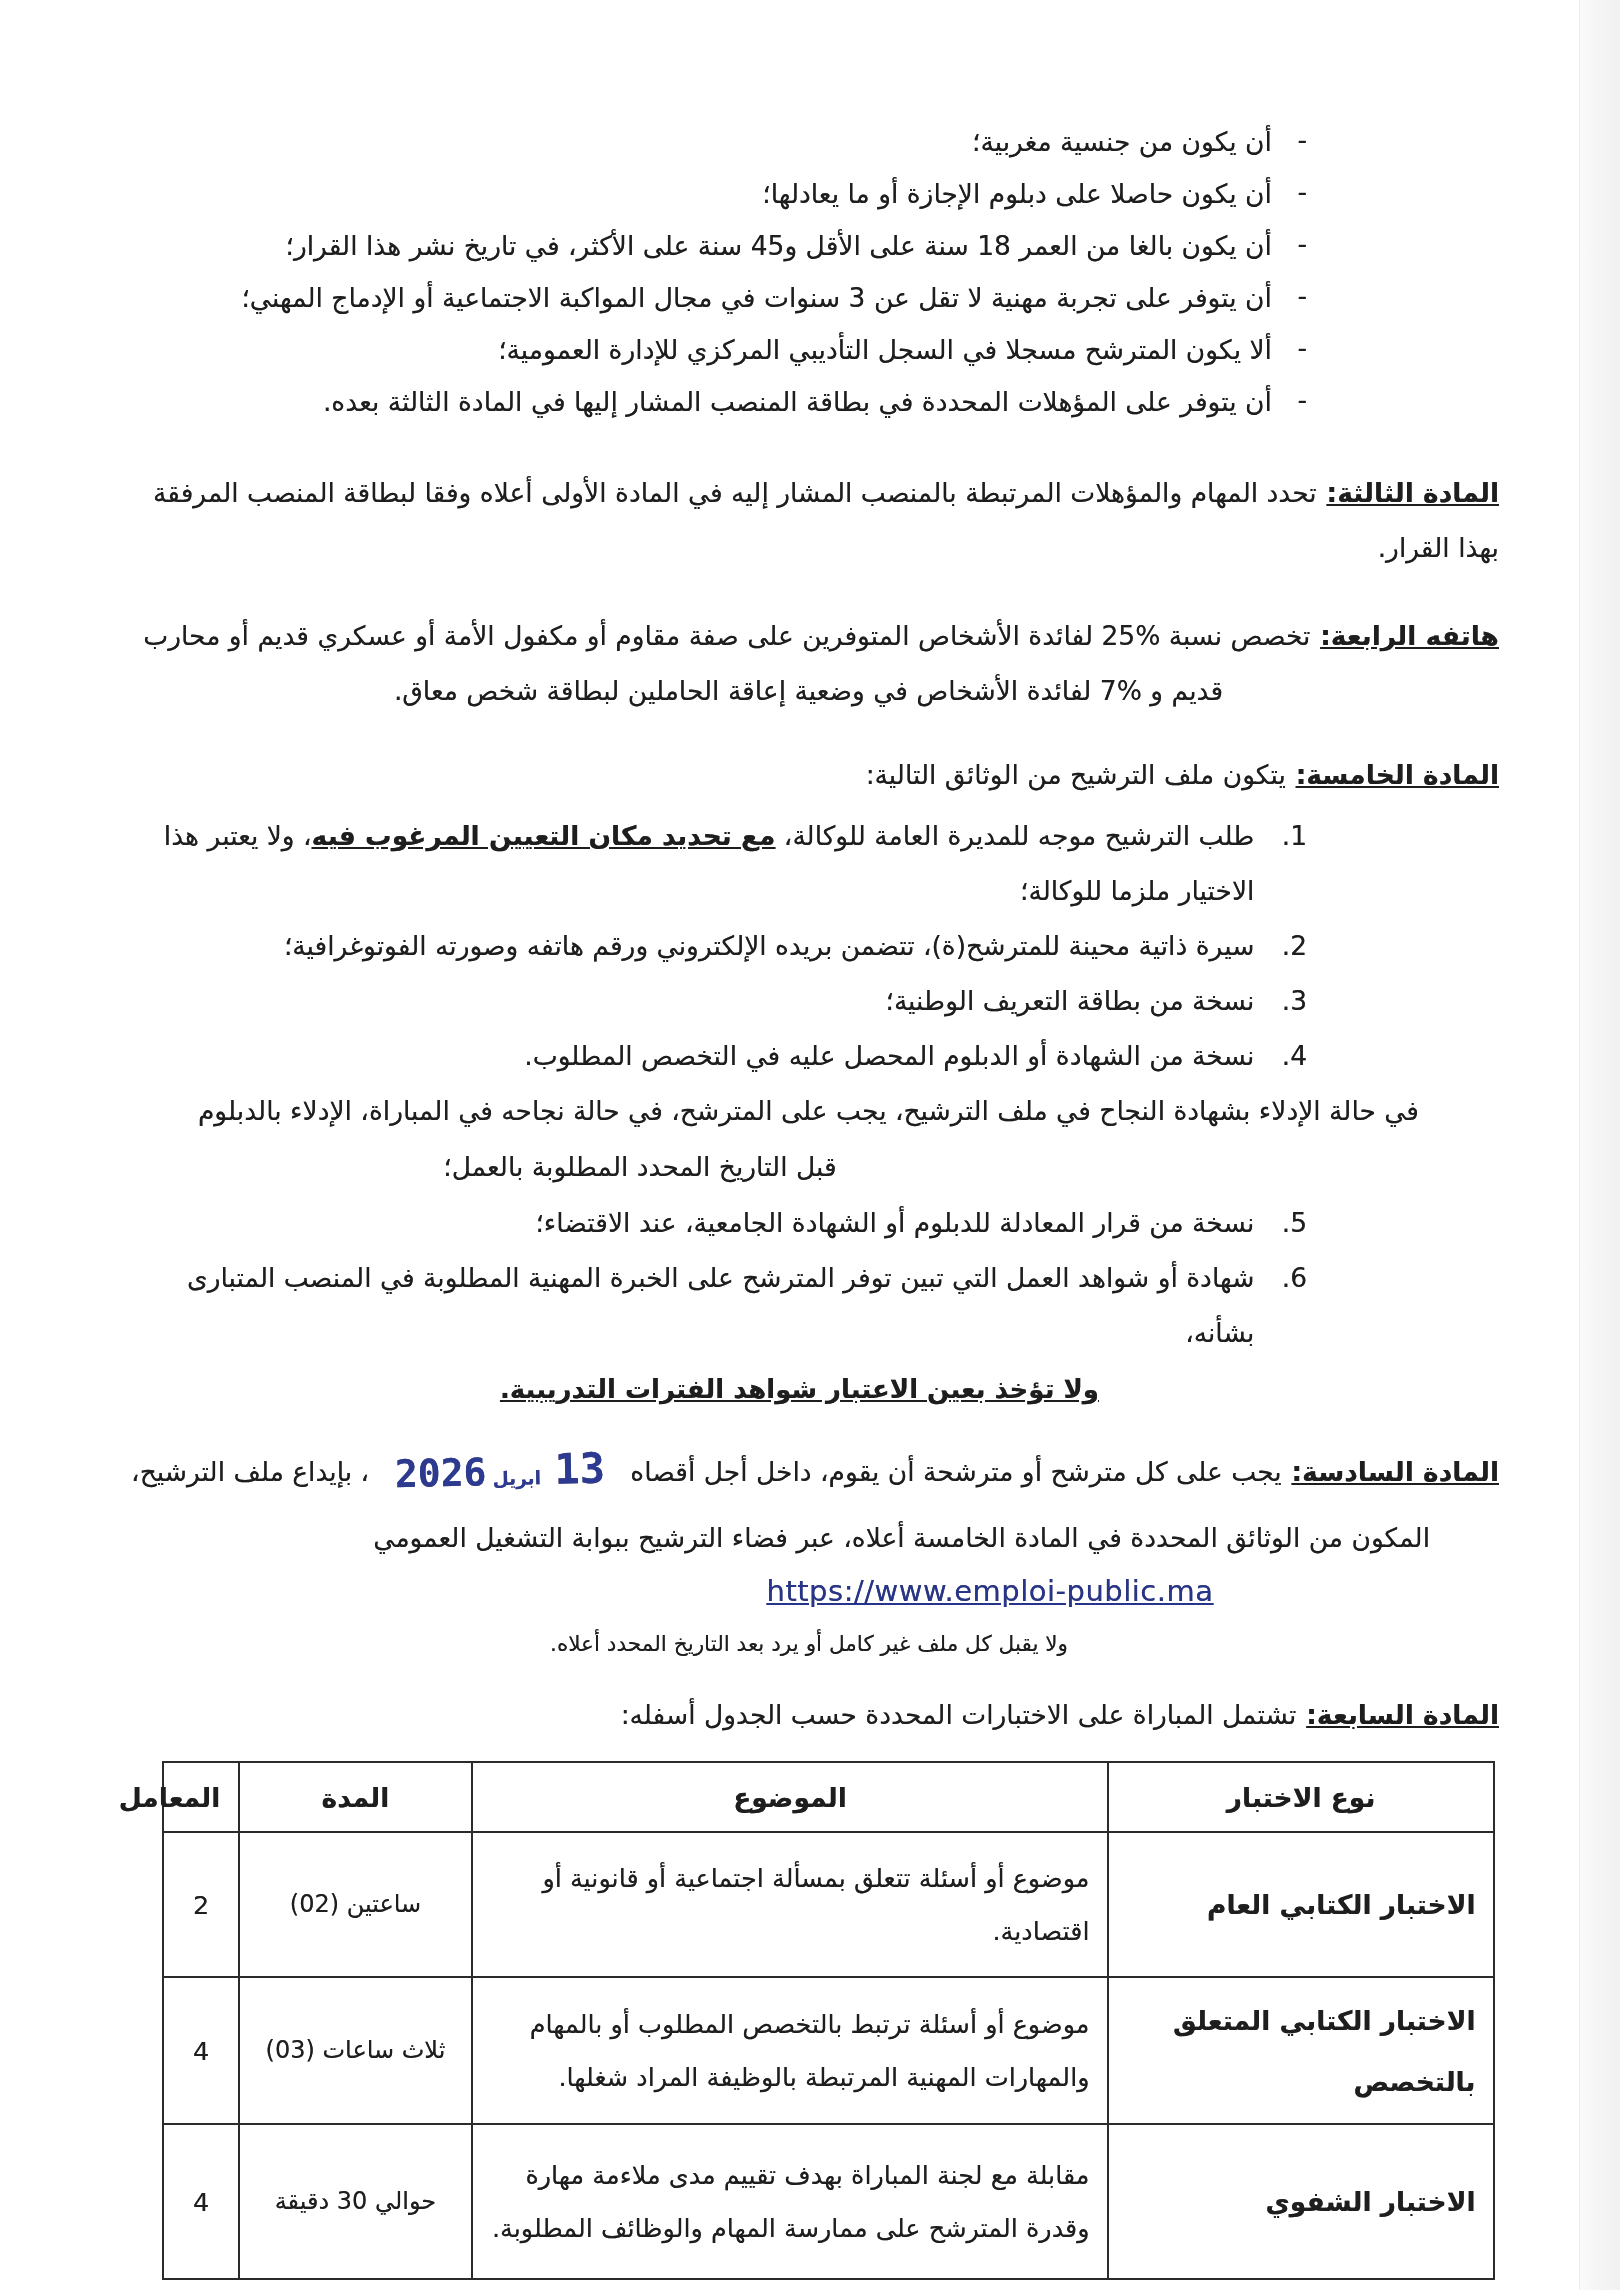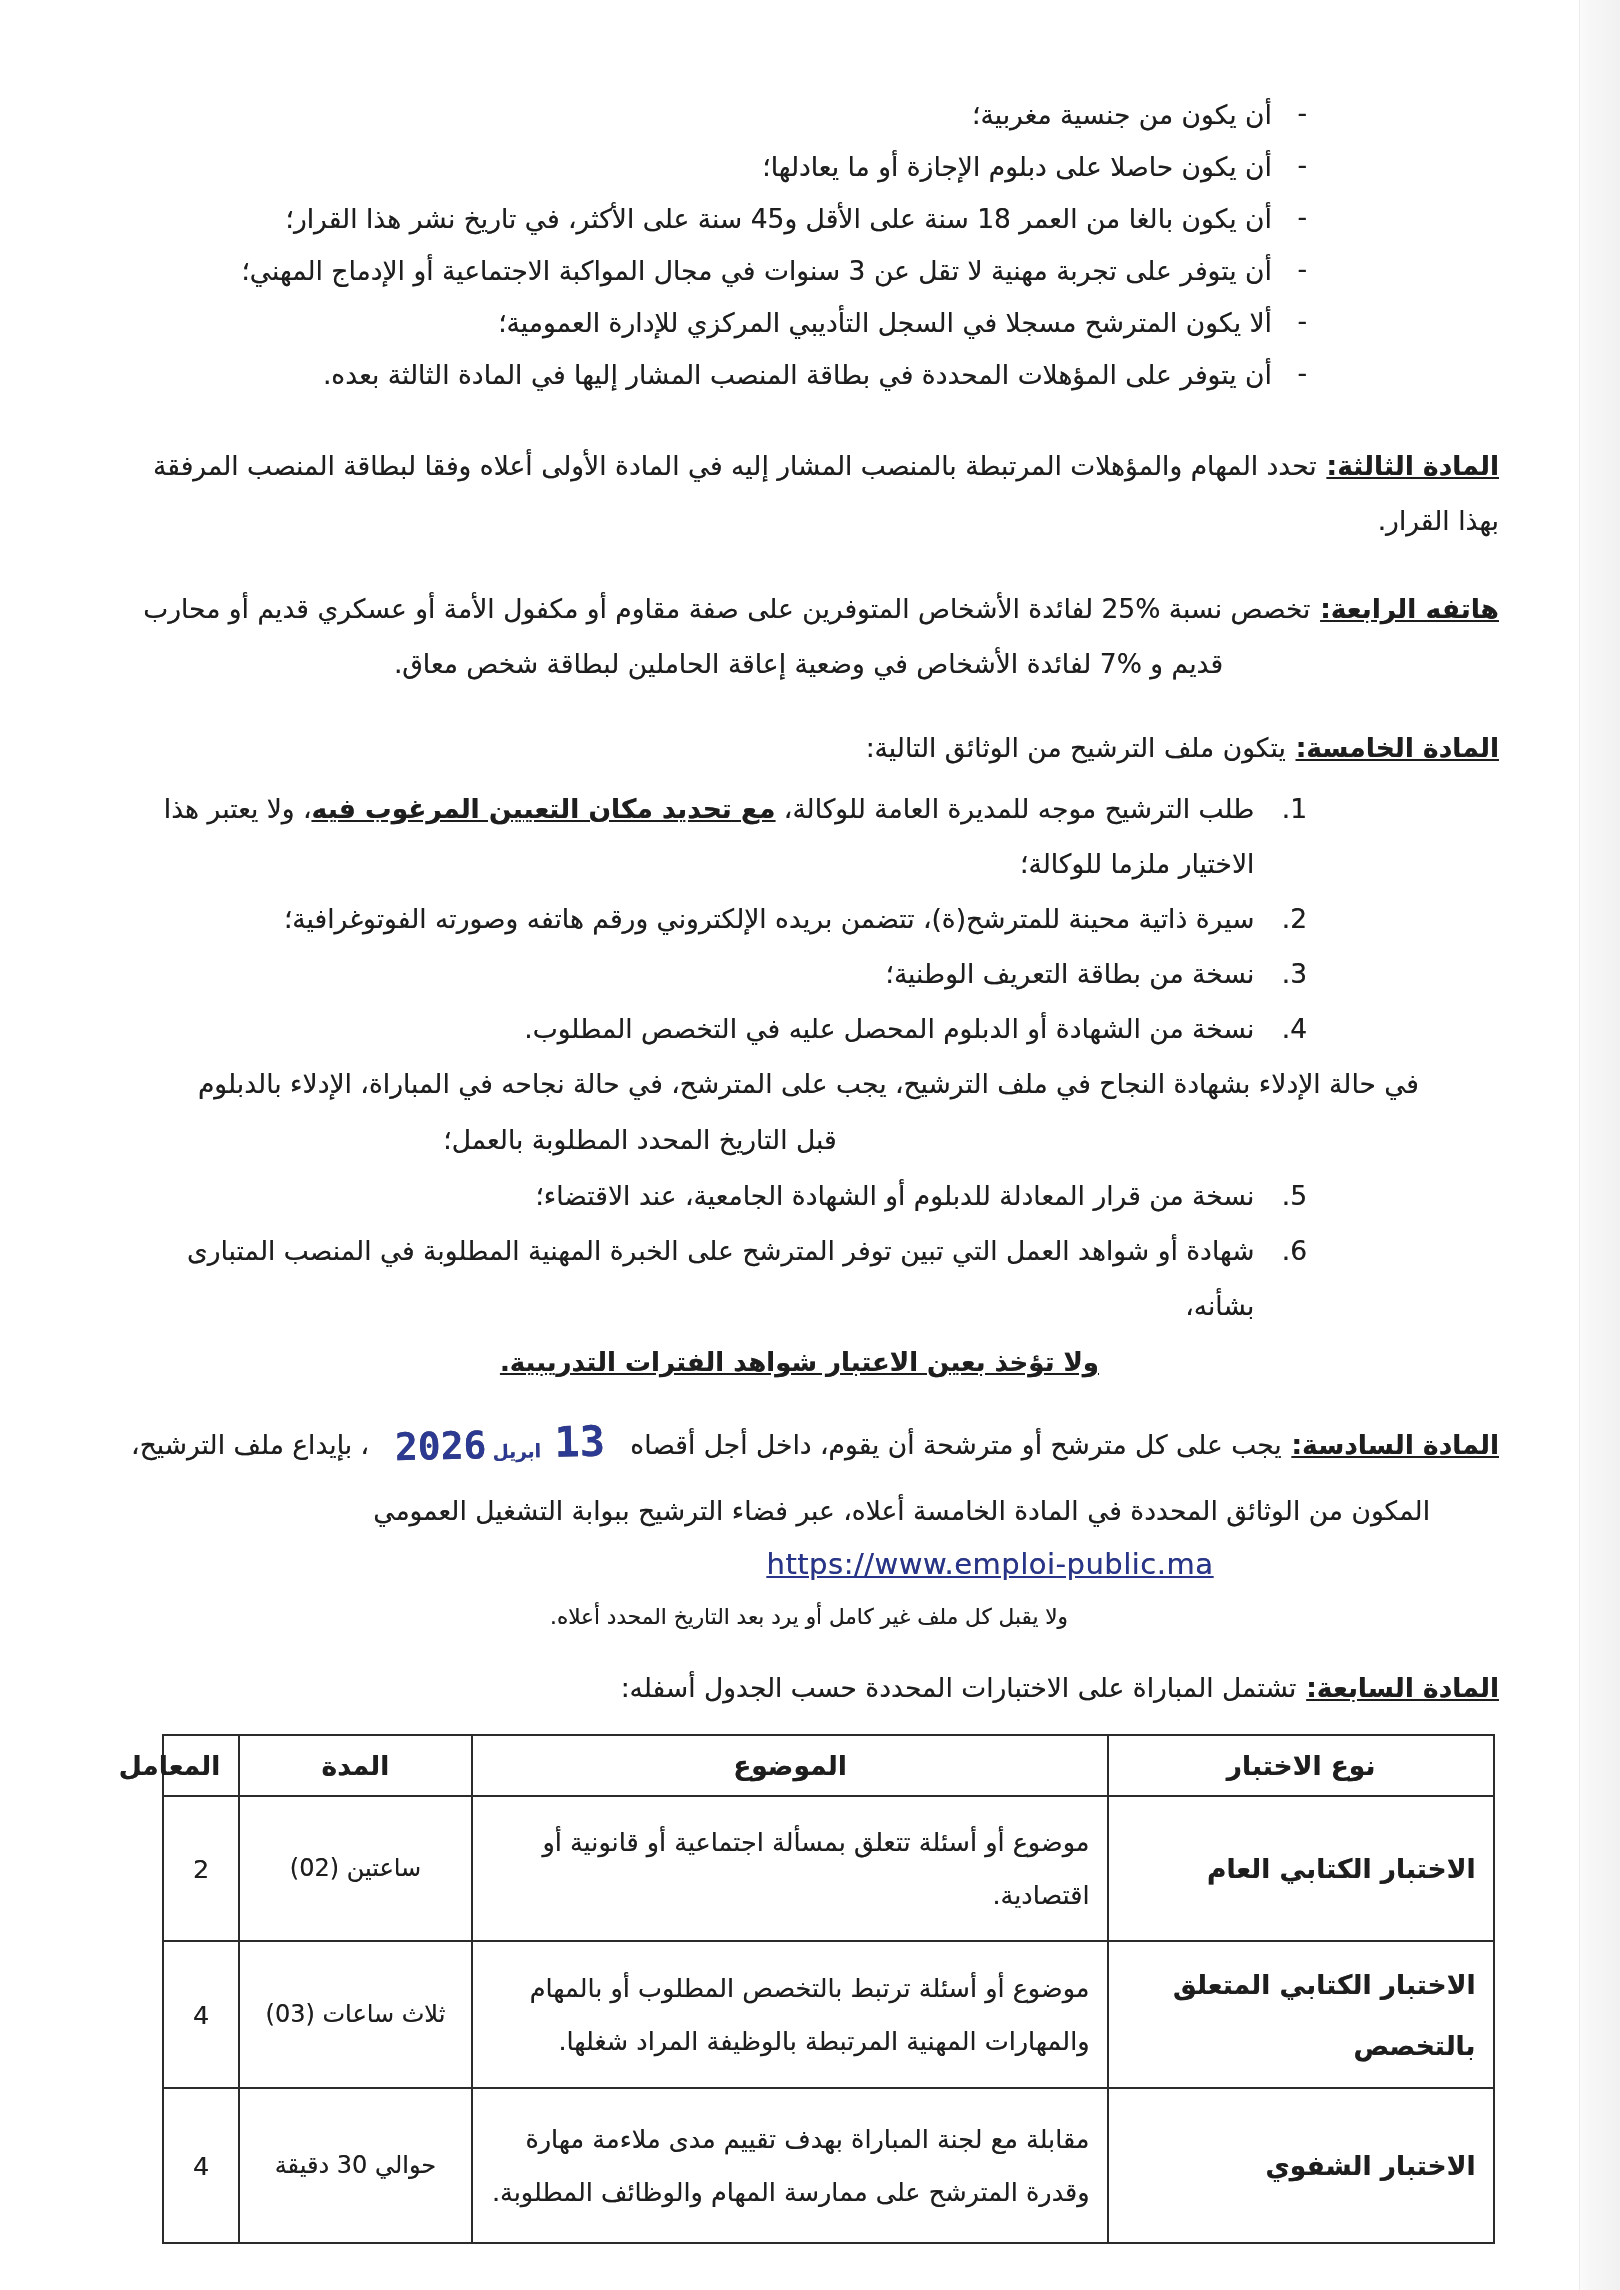--- a/index.html
+++ b/index.html
@@ -7,21 +7,21 @@
     width:1620px;height:2291px;
     background:#ffffff;
     font-family:"DejaVu Sans",sans-serif;
     color:#1e1e1e;
     direction:rtl;
     position:relative;
     overflow:hidden;
   }
   .page{
     position:absolute;inset:0;
-    padding:62px 121px 0 118px;
+    padding:89px 121px 0 118px;
     box-sizing:border-box;
   }
   
   .scan-edge{
     position:absolute;top:0;right:0;width:40px;height:100%;
     background:linear-gradient(to left,#f1f1f1 0,#f6f6f6 70%,#fbfbfb 100%);
     border-left:1px solid #ececec;
     pointer-events:none;
   }
   .txt{ text-shadow:0 0 0.5px rgba(20,20,20,.65); }
@@ -84,21 +84,21 @@
     margin:19.6px 3.9px 0 0;
     table-layout:fixed;
   }
   table.exams th,table.exams td{
     border:2px solid #2b2b2b;
     padding:5.9px 17.6px;
     box-sizing:border-box;
     vertical-align:middle;
   }
   table.exams th{
-    font-size:26.5px;font-weight:bold;text-align:center;height:61px;
+    font-size:26.5px;font-weight:bold;text-align:center;height:70px;
   }
   td.c-type{font-size:26.5px;font-weight:bold;text-align:right;line-height:61px;}
   td.c-subj{font-size:25.5px;text-align:right;line-height:53px;}
   td.c-dur{font-size:24px;text-align:center;line-height:49px;}
   td.c-coef{font-size:25.5px;text-align:center;}
   tr.r1 td{height:145px;}
   tr.r2 td{height:147px;}
   tr.r3 td{height:155px;}
 </style>
 </head>

